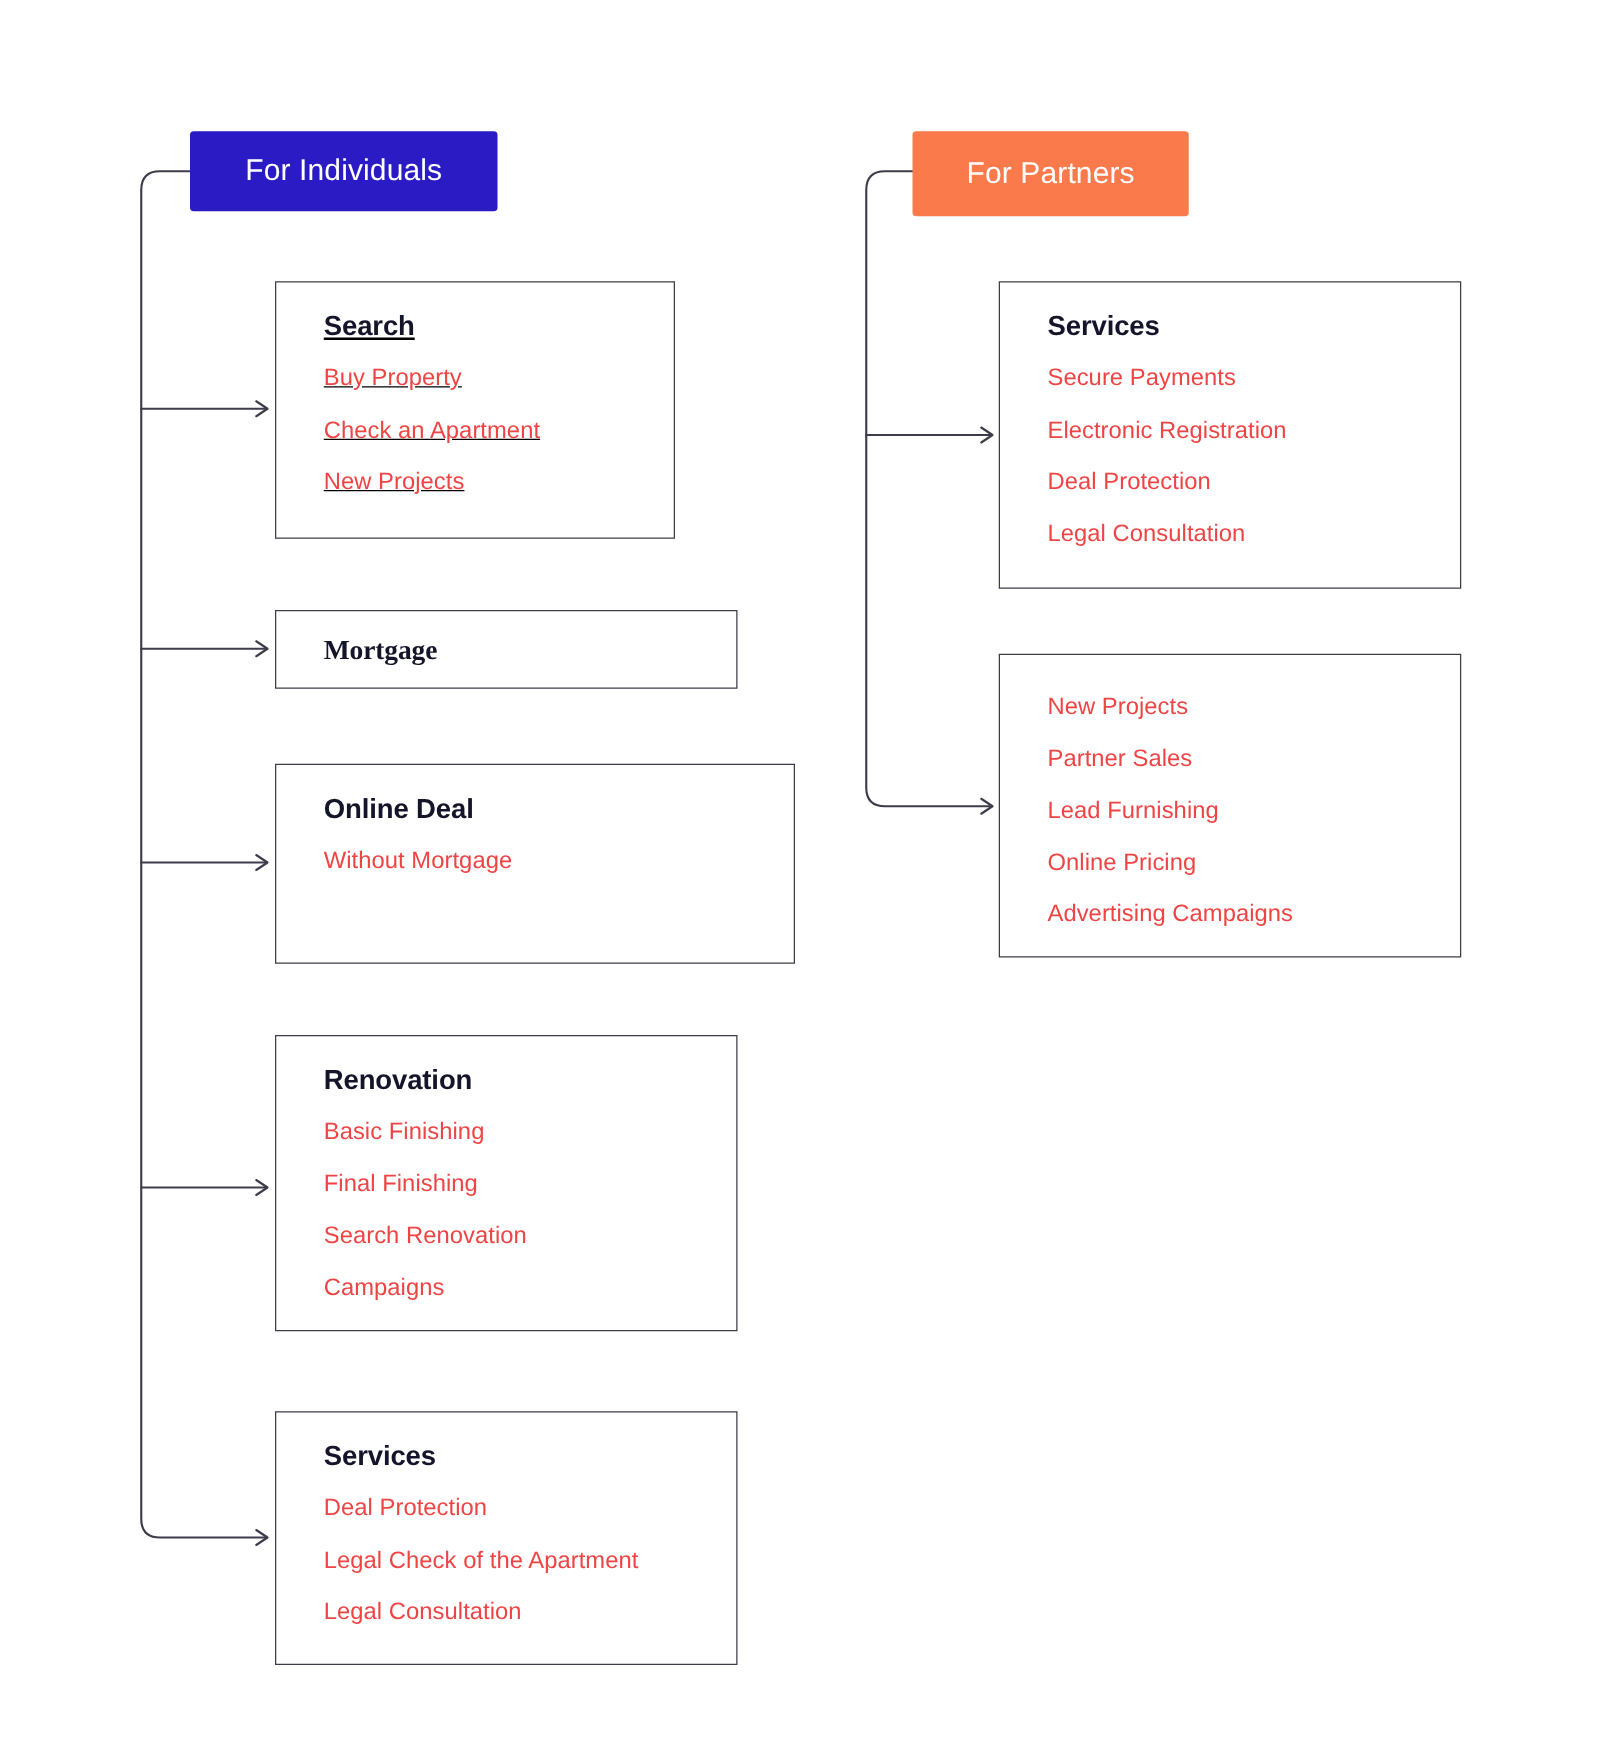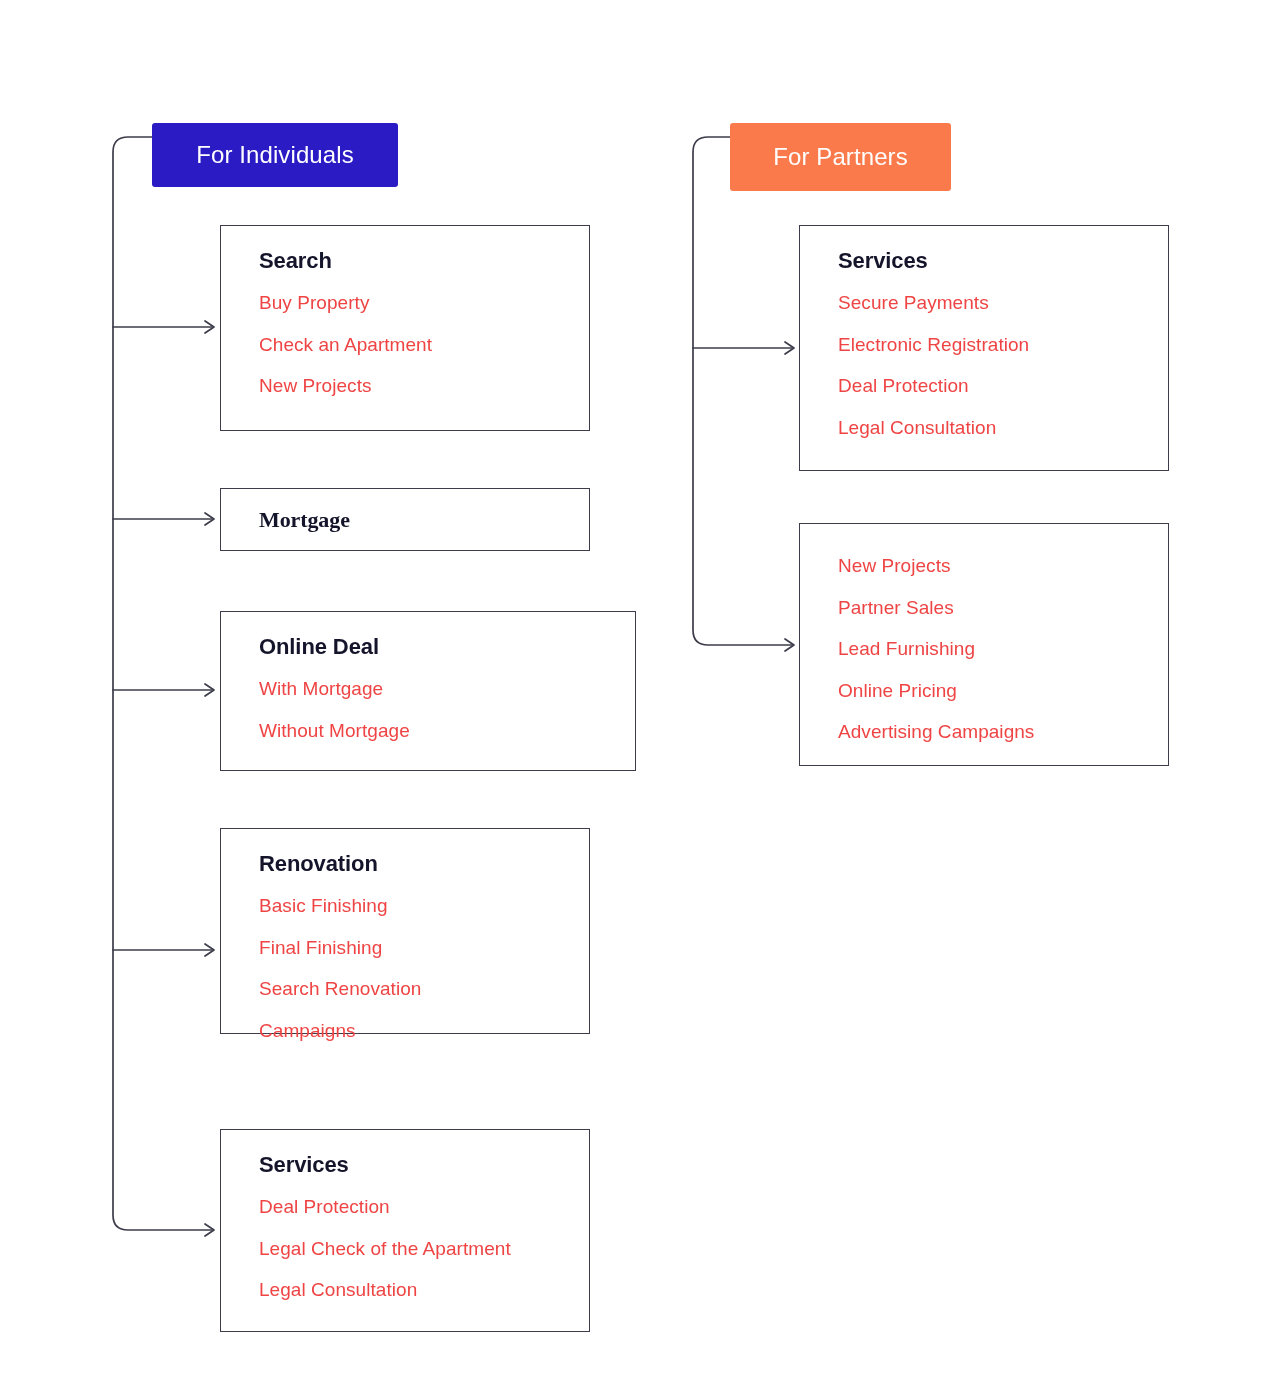--- a/index.html
+++ b/index.html
@@ -31,21 +31,20 @@
     display: flex;
     align-items: center;
     justify-content: center;
     border-radius: 3px;
     color: #ffffff;
     font-size: 24px;
     font-weight: 400;
     letter-spacing: 0.1px;
     box-sizing: border-box;
     z-index: 3;
-    margin-top: 18px;
   }
   .badge-individuals {
     left: 152px;
     top: 105px;
     width: 246px;
     height: 64px;
     background: #2A1BC4;
   }
   .badge-partners {
     left: 730px;
@@ -117,44 +116,43 @@
   </svg>
 
   <div class="badge badge-individuals">
     <span>For Individuals</span>
   </div>
 
   <div class="badge badge-partners">
     <span>For Partners</span>
   </div>
 
-  <div class="card" style="left:220px; top:225px; width:370px; height:206px;">
+  <div class="card" style="left:220px; top:225px; width:320px; height:206px;text-decoration:underline;">
     <div class="card-inner">
       <div class="card-title">Search</div>
       <div class="card-item">Buy Property</div>
       <div class="card-item">Check an Apartment</div>
       <div class="card-item">New Projects</div>
     </div>
   </div>
 
   <div class="card" style="left:220px; top:488px; width:370px; height:63px;font-family:Liberation Serif, serif;">
     <div class="card-inner" style="padding-top:14px;">
       <div class="card-title standalone">Mortgage</div>
     </div>
   </div>
 
   <div class="card" style="left:220px; top:611px; width:416px; height:160px;">
     <div class="card-inner">
       <div class="card-title">Online Deal</div>
-      <div class="card-item">With Mortgage</div>
       <div class="card-item">Without Mortgage</div>
     </div>
   </div>
 
-  <div class="card" style="left:220px; top:828px; width:370px; height:206px;">
+  <div class="card" style="left:220px; top:828px; width:370px; height:237px;">
     <div class="card-inner">
       <div class="card-title">Renovation</div>
       <div class="card-item">Basic Finishing</div>
       <div class="card-item">Final Finishing</div>
       <div class="card-item">Search Renovation</div>
       <div class="card-item">Campaigns</div>
     </div>
   </div>
 
   <div class="card" style="left:220px; top:1129px; width:370px; height:203px;">

